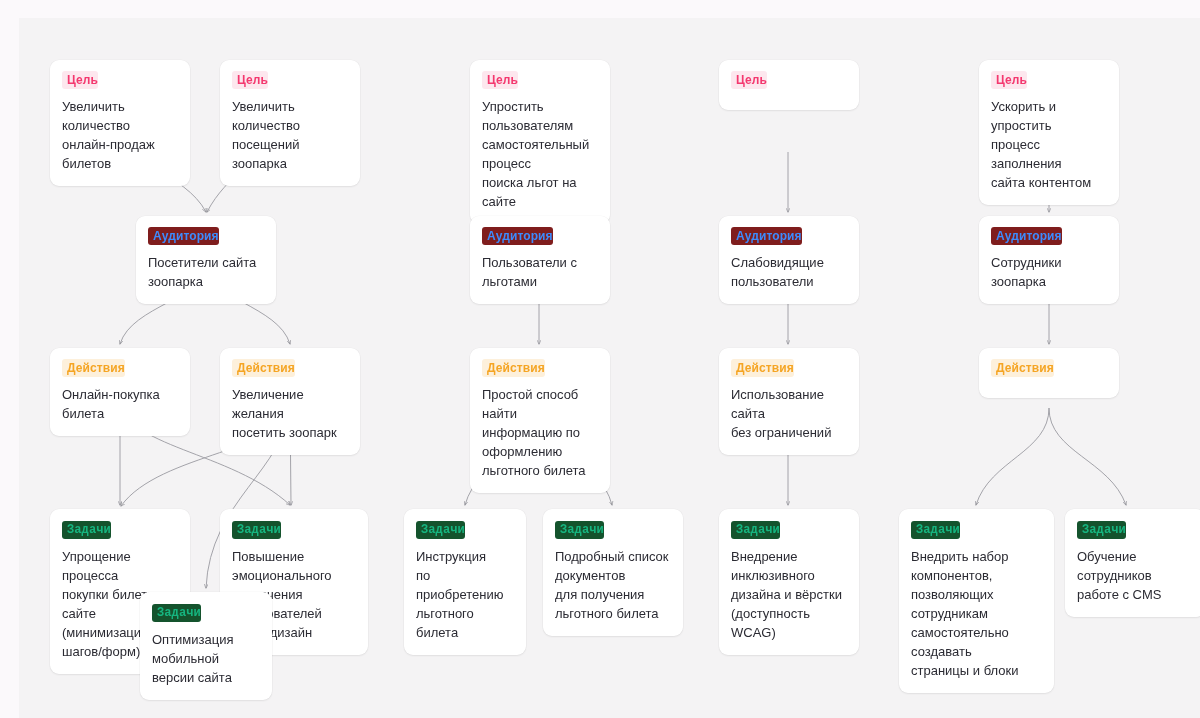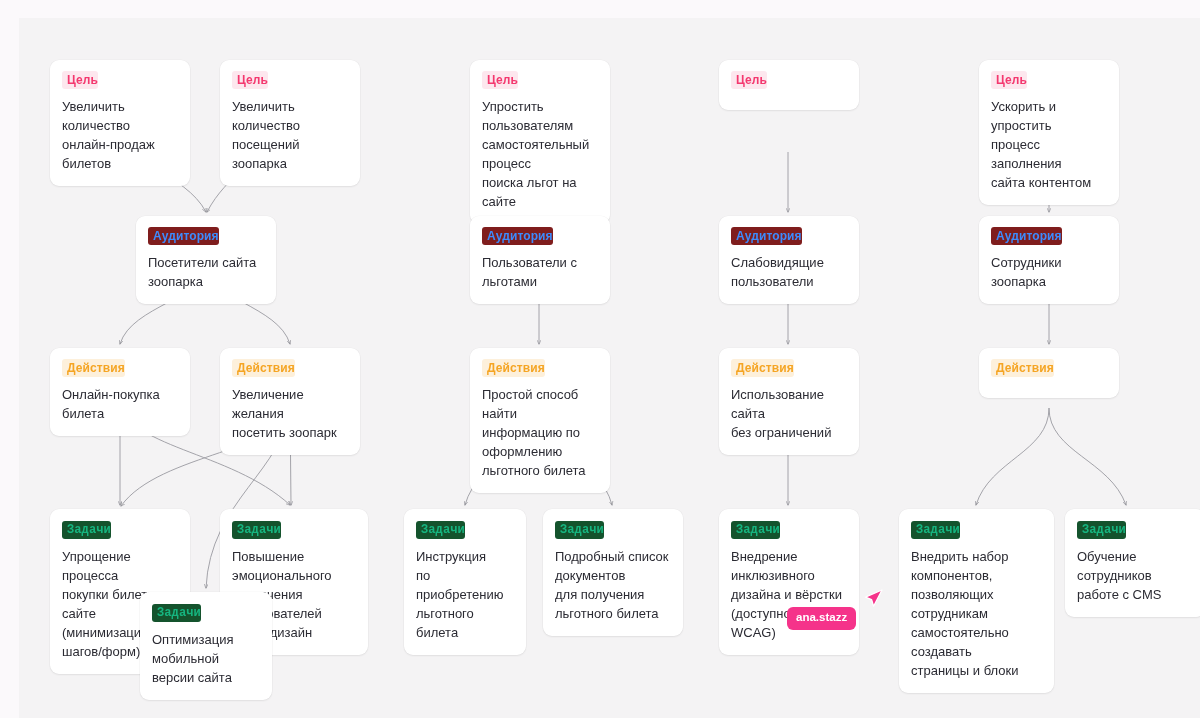--- a/index.html
+++ b/index.html
@@ -277,19 +277,13 @@
     <div class="node-text">Обучение сотрудников
 работе с CMS</div>
   </div>
 
   <div class="node" style="left:140px; top:592px; width:132px;">
     <span class="tag tag-task">Задачи</span>
     <div class="node-text">Оптимизация мобильной
 версии сайта</div>
   </div>
 
-  <div id="cursor-wrap">
-    <svg id="cursor-arrow" width="22" height="22" viewBox="0 0 22 22">
-      <path d="M20 2 L3.4 9.1 L9.6 11.6 L11.6 18.2 Z" fill="#f5338a" stroke="#ffffff" stroke-width="1.3" stroke-linejoin="round"></path>
-    </svg>
-    <div id="cursor-label">ana.stazz</div>
-  </div>
 </div>
 
 </body></html>

